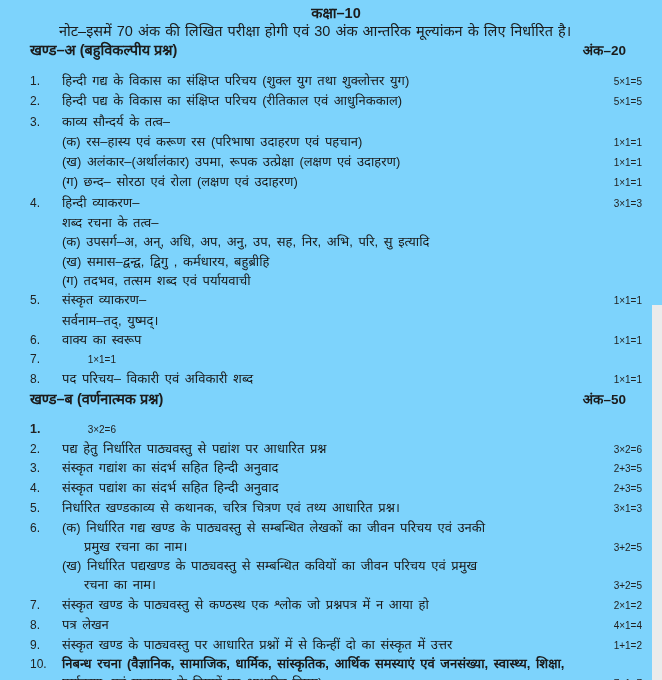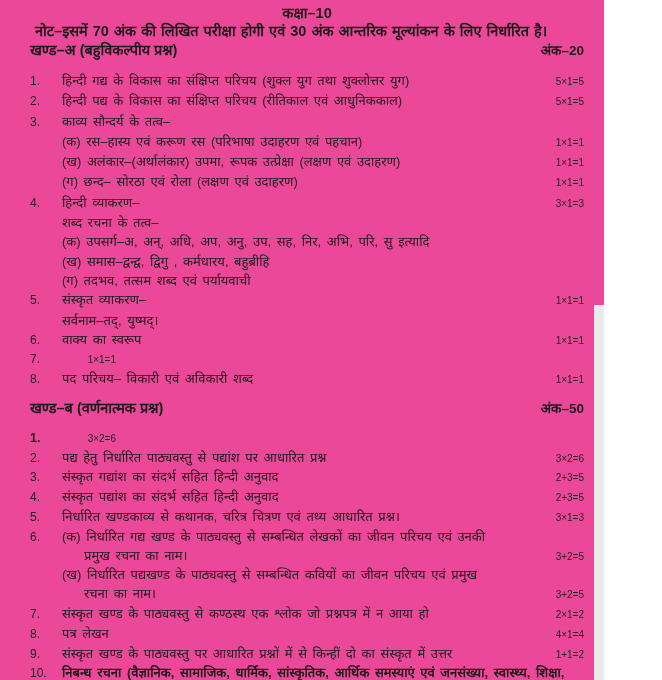--- a/index.html
+++ b/index.html
@@ -1,43 +1,43 @@
 <!DOCTYPE html>
 <html><head>
 <meta charset="utf-8">
 <style>
   html, body { margin:0; padding:0; }
   body {
     width:662px; height:680px; background:#ffffff;
     font-family:"Liberation Sans","DejaVu Sans",sans-serif;
     color:#1b1b1b; -webkit-font-smoothing:antialiased;
   }
-  .page { position:relative; width:604px; height:680px; background:#ec4899; overflow:hidden; }
+  .page { position:relative; width:662px; height:680px; background:#7dd3fc; overflow:hidden; }
   .scan-strip { position:absolute; right:0; top:305px; width:10px; height:375px; background:#ebebeb; }
   .content { padding:4px 20px 0 30px; }
 
   .title { text-align:center; font-weight:bold; font-size:14.5px; line-height:18px; }
-  .note  { font-weight:bold; font-size:14.5px; line-height:19px; padding-left:5px; word-spacing:1px; }
+  .note  { font-weight:normal; font-size:14.5px; line-height:19px; padding-left:5px; word-spacing:1px;margin-left:24px; }
 
   .section-head { position:relative; text-align:left; font-weight:bold; font-size:14.5px; line-height:19px; }
-  .section-head .marks-total { position:absolute; right:0; top:0; font-size:13.5px; }
+  .section-head .marks-total { position:absolute; right:16px; top:0; font-size:13.5px; }
 
   .rows { margin-top:11px; }
   .rows-a .row { line-height:19.3px; }
   .rows-b .row { line-height:18.8px; }
   .row { display:flex; align-items:baseline; }
   .num   { flex:0 0 32px; font-size:12px; color:#222; }
   .txt   { flex:1 1 auto; font-size:13px; word-spacing:2px; white-space:nowrap; }
   .marks { flex:0 0 auto; min-width:54px; text-align:right; font-size:10px; color:#222; }
   .cont .txt  { padding-left:22px; }
   .wide .txt  { white-space:normal;font-weight:bold; }
   .wide .marks{ min-width:0; }
   .bold-num .num { font-weight:bold; font-size:12.5px; }
 
-  .sec-b-head { margin-top:9px; }
+  .sec-b-head { }
 </style>
 </head>
 <body>
 
 <div class="page">
   <div class="scan-strip"></div>
   <div class="content">
 
     <div class="title">कक्षा–10</div>
     <div class="note">नोट–इसमें 70 अंक की लिखित परीक्षा होगी एवं 30 अंक आन्तरिक मूल्यांकन के लिए निर्धारित है।</div>

